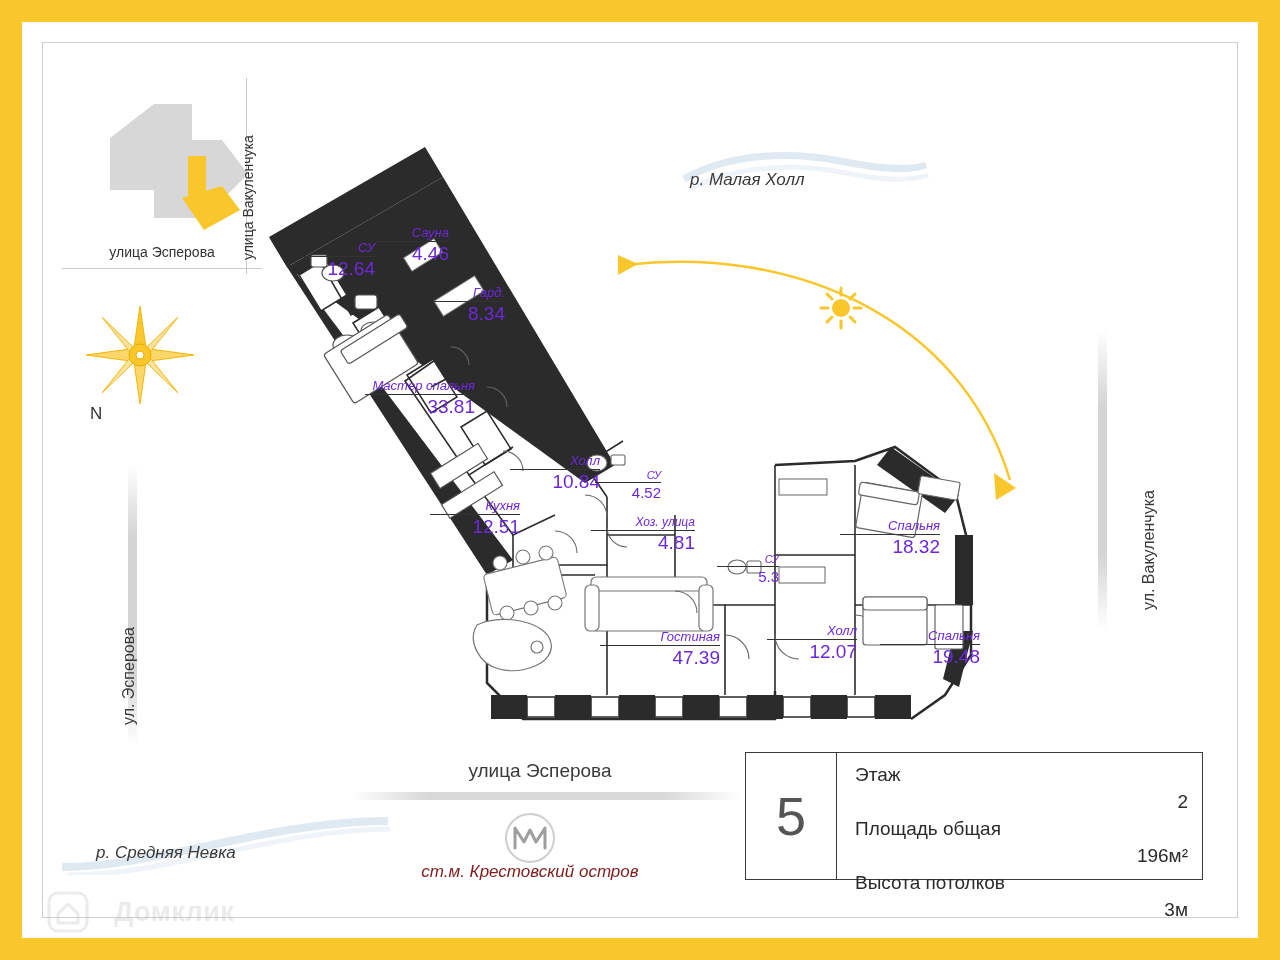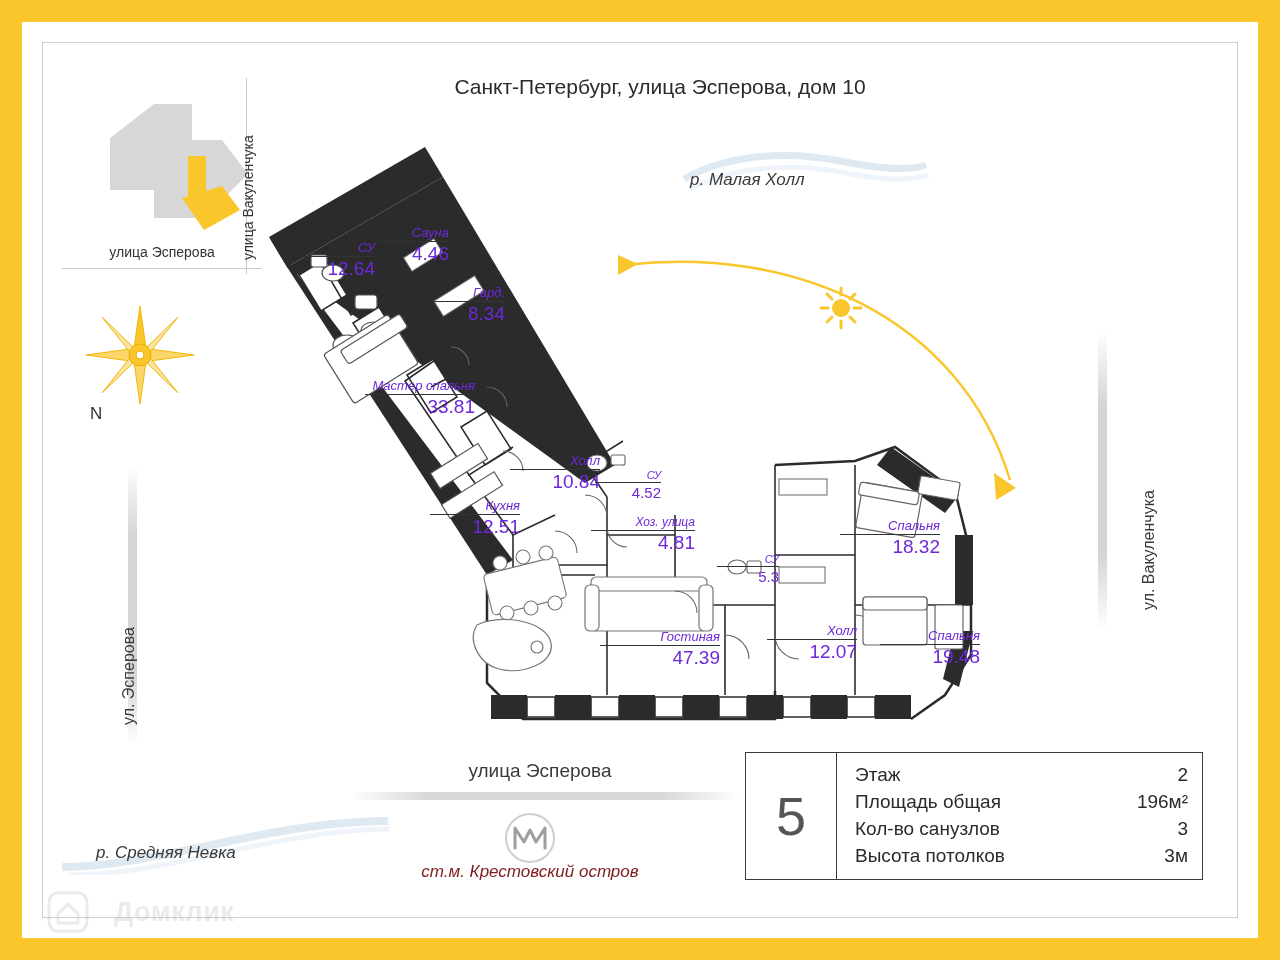--- a/index.html
+++ b/index.html
@@ -218,20 +218,21 @@
     flex: 1;
     padding: 8px 14px 8px 18px;
     box-sizing: border-box;
   }
   .info-row {
     display: flex;
     justify-content: space-between;
     font-size: 19px;
     color: #2b2b2b;
     line-height: 27px;
+    flex-direction: column;
   }
   .info-row .val { min-width: 90px; text-align: right; }
 
   
   #watermark {
     left: 46px;
     top: 890px;
     display: flex;
     align-items: center;
     opacity: 0.28;
@@ -276,21 +277,20 @@
   .sun-glyph { left: 818px; top: 285px; width: 46px; height: 46px; }
 </style>
 </head>
 <body>
 
 <div id="page">
   <div id="inner"></div>
   <div id="frame"></div>
 
   <div class="abs" id="title-block">
-    <div>Санкт-Петербург, улица Эсперова, дом 10</div>
   </div>
 
   <div class="abs" id="locator">
     <svg width="200" height="190" viewBox="0 0 200 190">
       <polygon points="48,60 92,26 130,26 130,62 116,62 116,100 152,100 152,140 92,140 92,112 48,112" fill="#d7d7d7"></polygon>
       <polygon points="116,62 160,62 186,96 152,130 116,100" fill="#d7d7d7"></polygon>
       <polygon points="120,120 160,108 178,132 142,152" fill="#F9C62B"></polygon>
       <rect x="126" y="78" width="18" height="42" fill="#F9C62B"></rect>
     </svg>
   </div>
@@ -593,24 +593,20 @@
     <div id="info-rows">
       <div class="info-row">
         <span class="lbl">Этаж</span>
         <span class="val">2</span>
       </div>
       <div class="info-row">
         <span class="lbl">Площадь общая</span>
         <span class="val">196м²</span>
       </div>
       <div class="info-row">
-        <span class="lbl">Кол-во санузлов</span>
-        <span class="val">3</span>
-      </div>
-      <div class="info-row">
         <span class="lbl">Высота потолков</span>
         <span class="val">3м</span>
       </div>
     </div>
   </div>
 
   <div class="abs" id="watermark">
     <svg width="44" height="44" viewBox="0 0 44 44">
       <rect x="3" y="3" width="38" height="38" rx="9" fill="none" stroke="#b9b9b9" stroke-width="3"></rect>
       <path d="M12,24 L22,14 L32,24 L32,33 L12,33 Z" fill="none" stroke="#b9b9b9" stroke-width="3" stroke-linejoin="round"></path>

